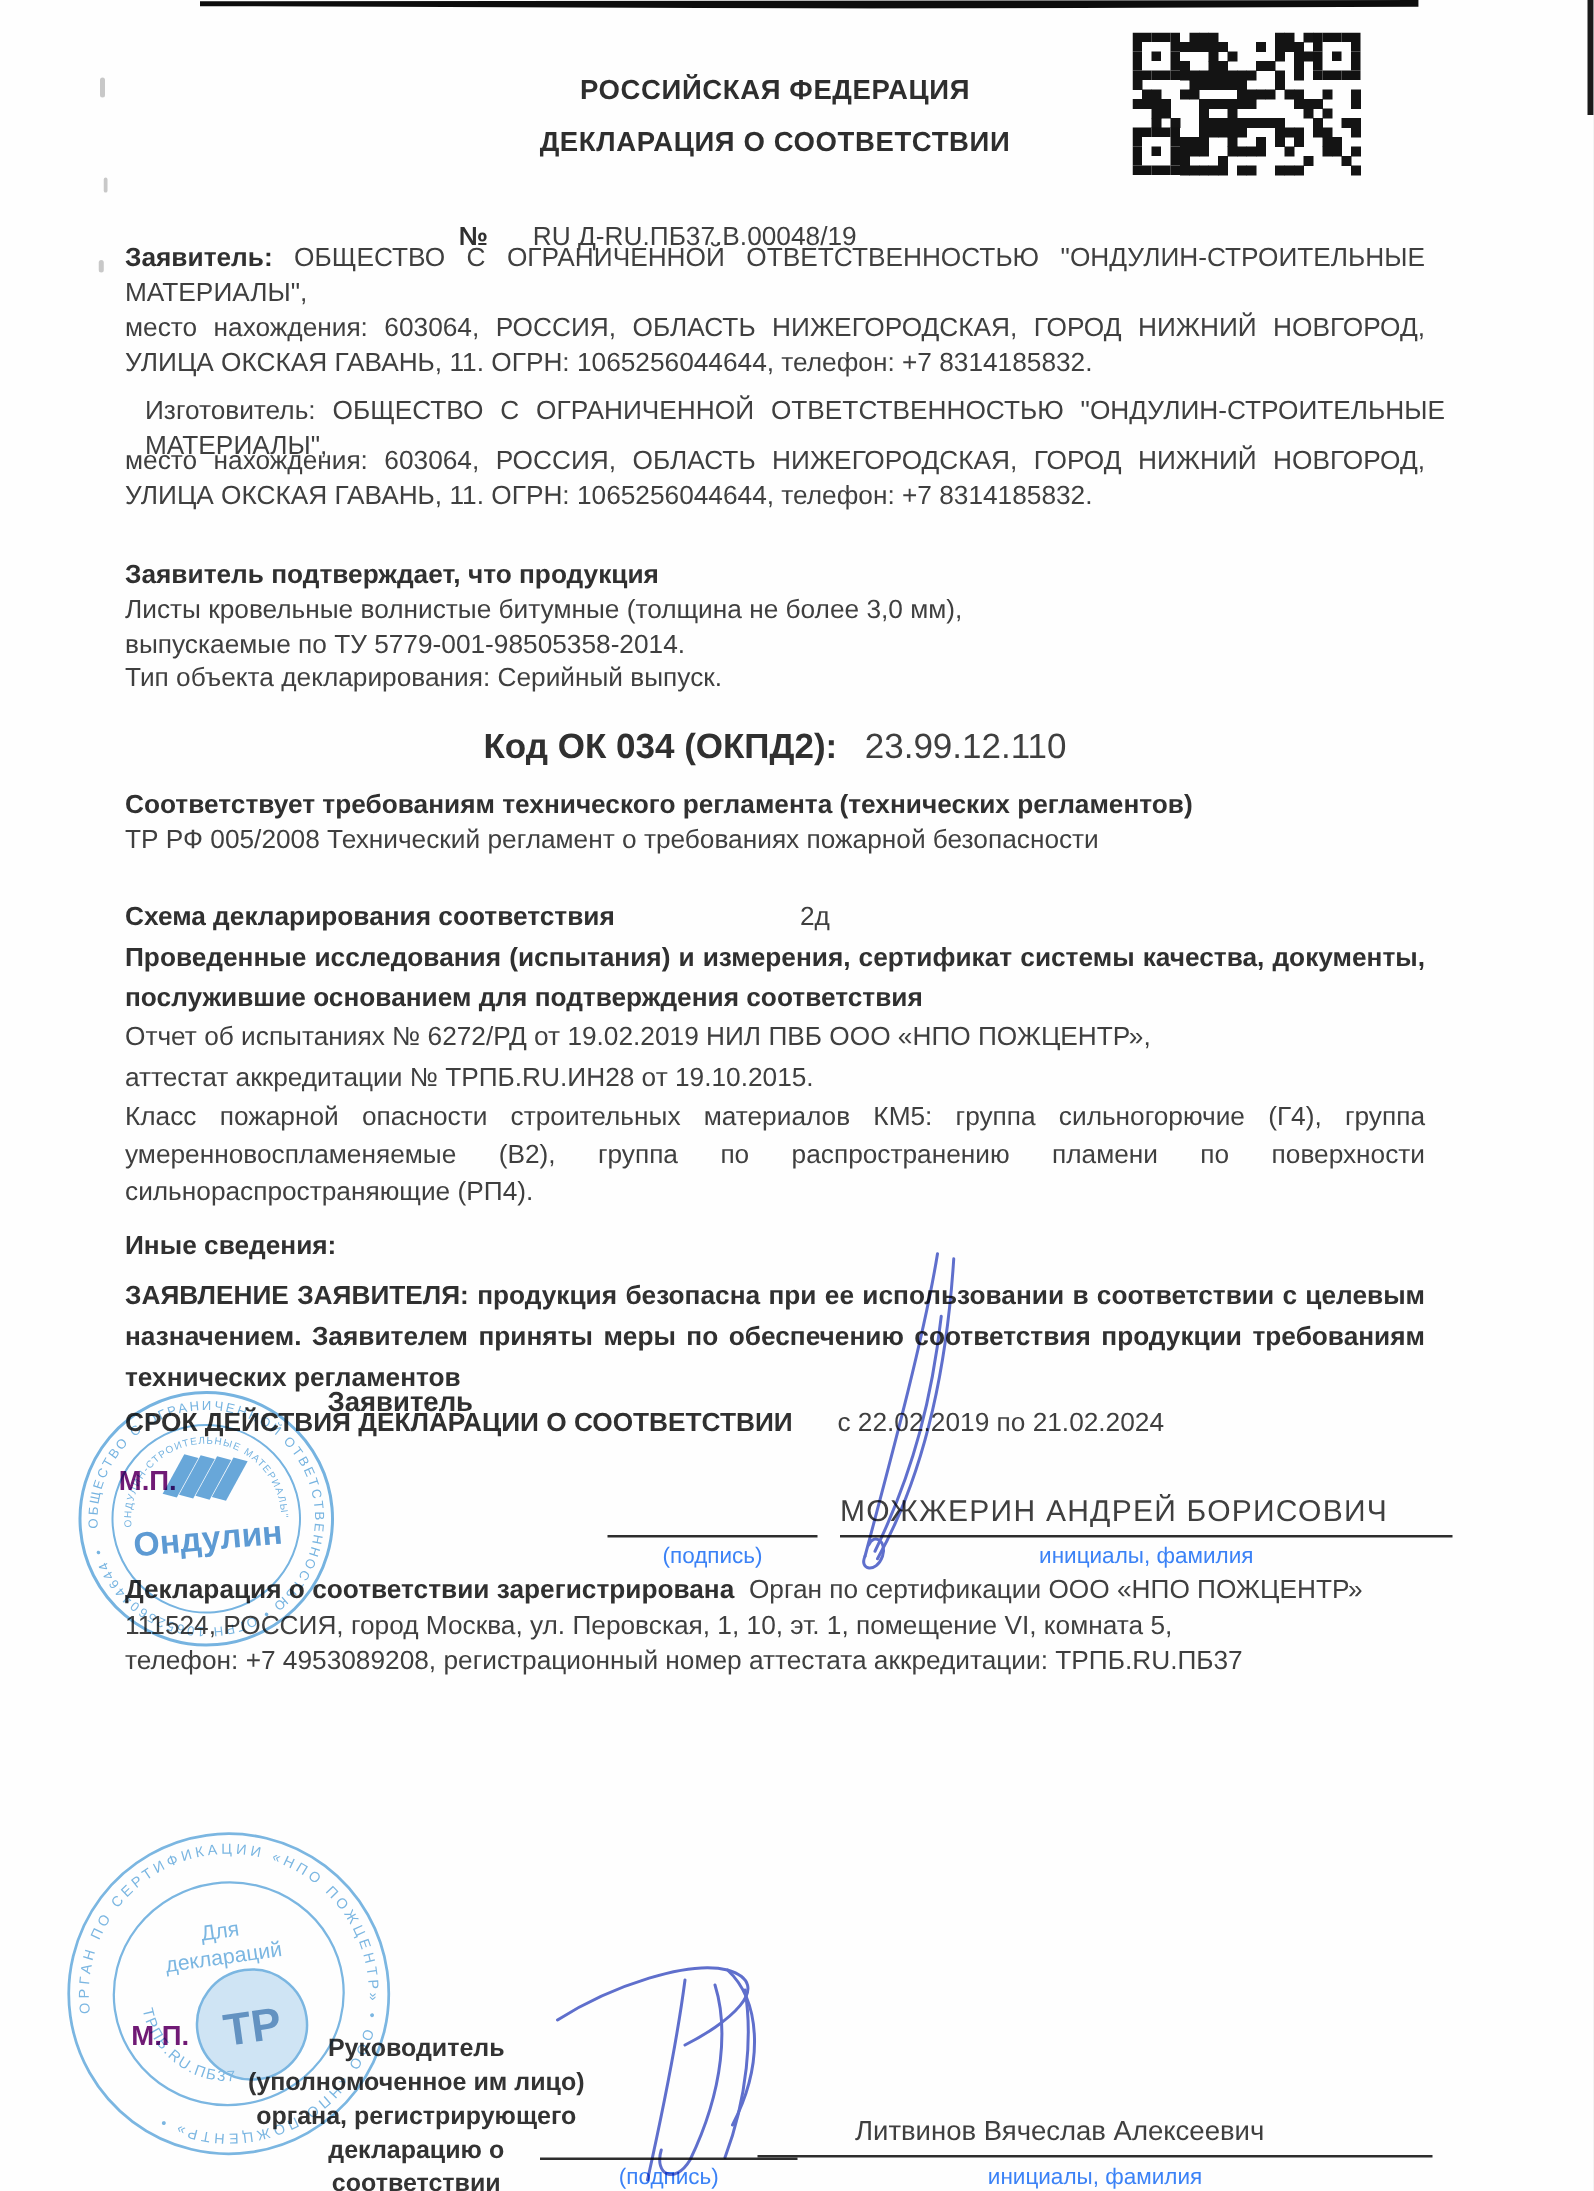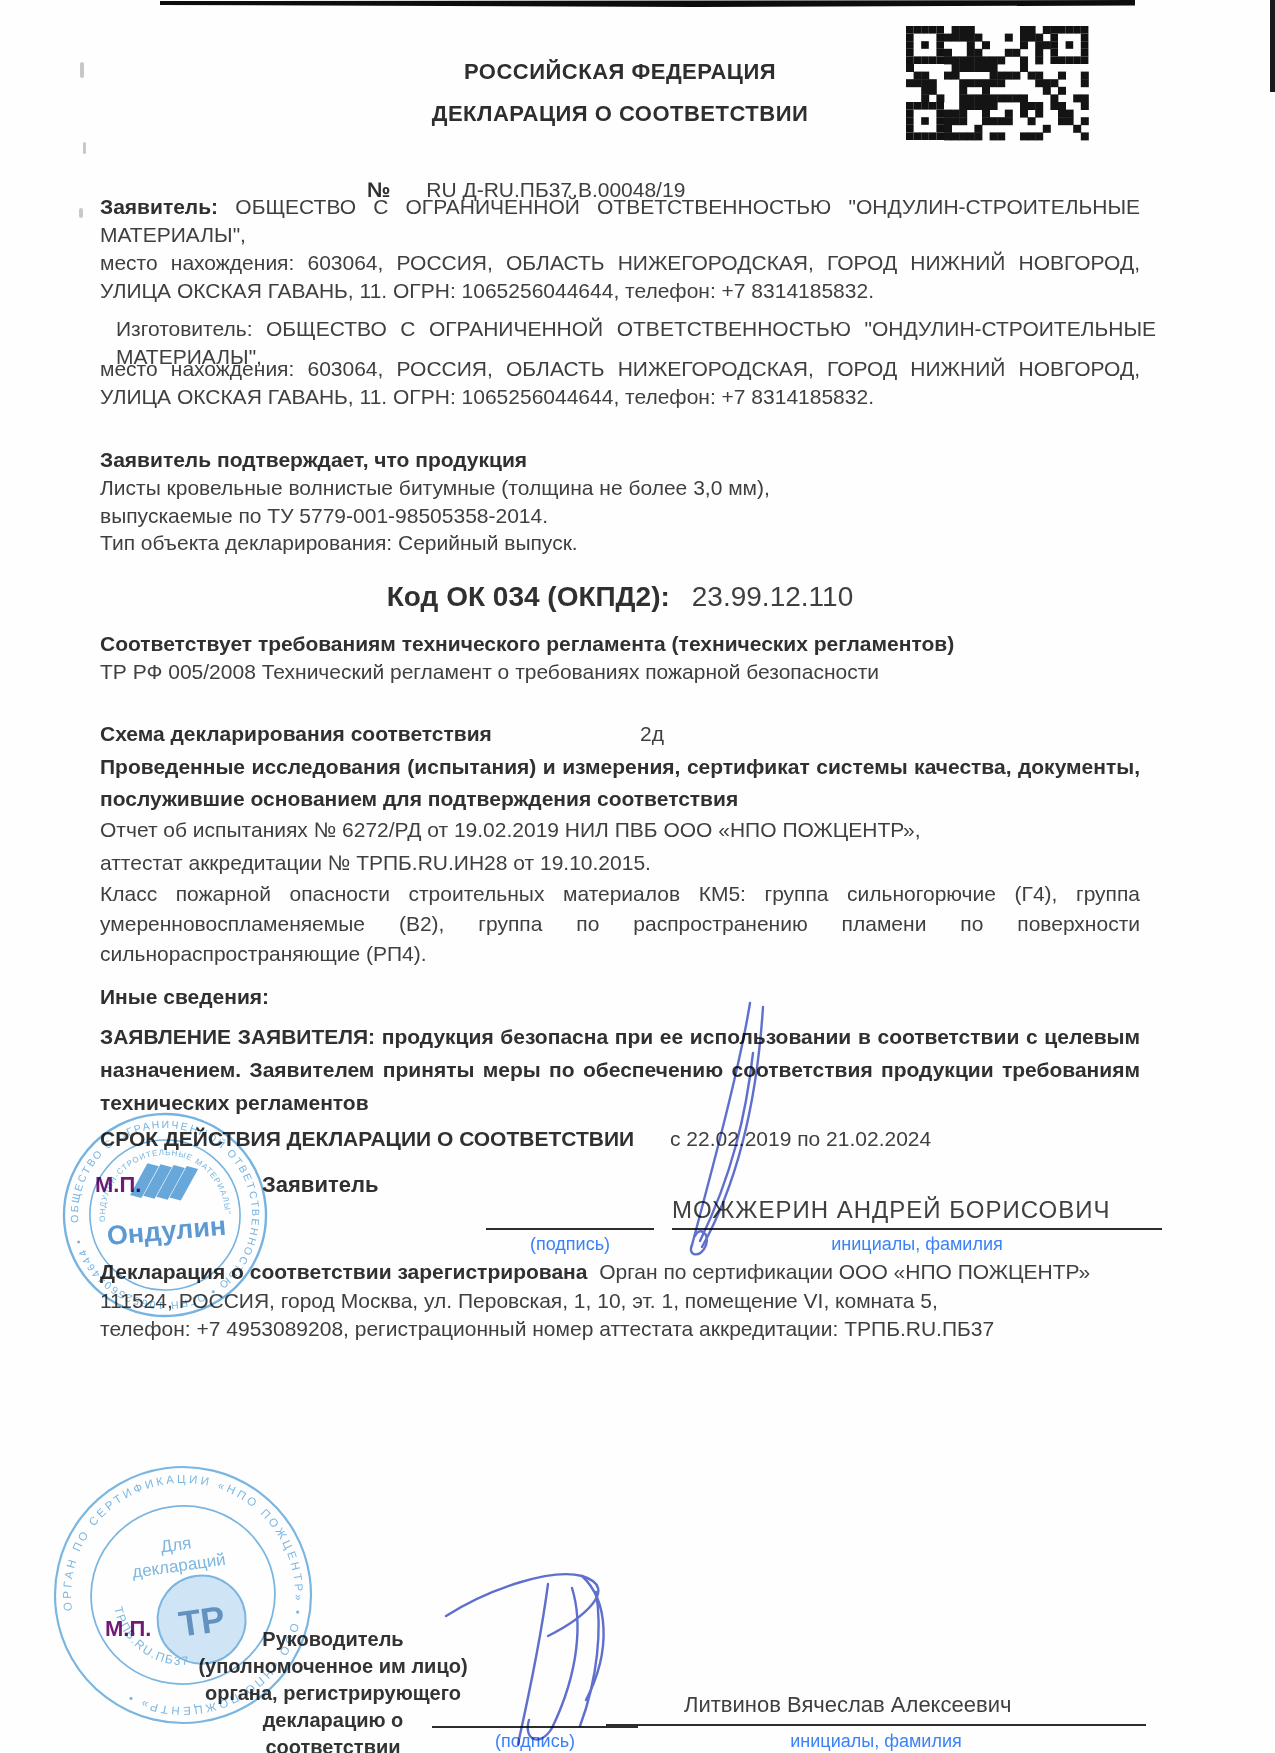--- a/index.html
+++ b/index.html
@@ -272,21 +272,21 @@
   <div class="blk bold" style="top:983px;">Иные сведения:</div>
 
   <p class="blk just bold" style="top:992px;margin:0;padding-top:28px;line-height:33px;"><span>ЗАЯВЛЕНИЕ ЗАЯВИТЕЛЯ:</span> <span>продукция безопасна при ее использовании в соответствии с целевым назначением. Заявителем приняты меры по обеспечению соответствия продукции требованиям технических регламентов</span></p>
 
   <div class="blk" style="top:1125px;">
     <span class="bold">СРОК ДЕЙСТВИЯ ДЕКЛАРАЦИИ О СООТВЕТСТВИИ</span>
     <span style="margin-left:30px;">с 22.02.2019 по 21.02.2024</span>
   </div>
 
   <div class="mp" style="left:95px;top:1172px;">М.П.</div>
-  <div class="abs bold" style="left:262px;top:1172px;font-size:22px;">Заявитель</div>
+  <div class="abs bold" style="left:262px;top:1109px;font-size:22px;">Заявитель</div>
   <div class="abs" style="left:672px;top:1196px;font-size:24px;letter-spacing:1px;">МОЖЖЕРИН АНДРЕЙ БОРИСОВИЧ</div>
   <div class="abs sigline" style="left:486px;top:1228px;width:168px;"></div>
   <div class="abs sigline" style="left:672px;top:1228px;width:490px;"></div>
   <div class="abs caption" style="left:486px;top:1234px;width:168px;">(подпись)</div>
   <div class="abs caption" style="left:672px;top:1234px;width:490px;">инициалы, фамилия</div>
 
   <div class="blk" style="top:1258px;line-height:28.5px;">
     <div><span class="bold">Декларация о соответствии зарегистрирована</span>&nbsp;&nbsp;<span>Орган по сертификации ООО «НПО ПОЖЦЕНТР»</span></div>
     <div>111524, РОССИЯ, город Москва, ул. Перовская, 1, 10, эт. 1, помещение VI, комната 5,</div>
     <div>телефон: +7 4953089208, регистрационный номер аттестата аккредитации: ТРПБ.RU.ПБ37</div>

